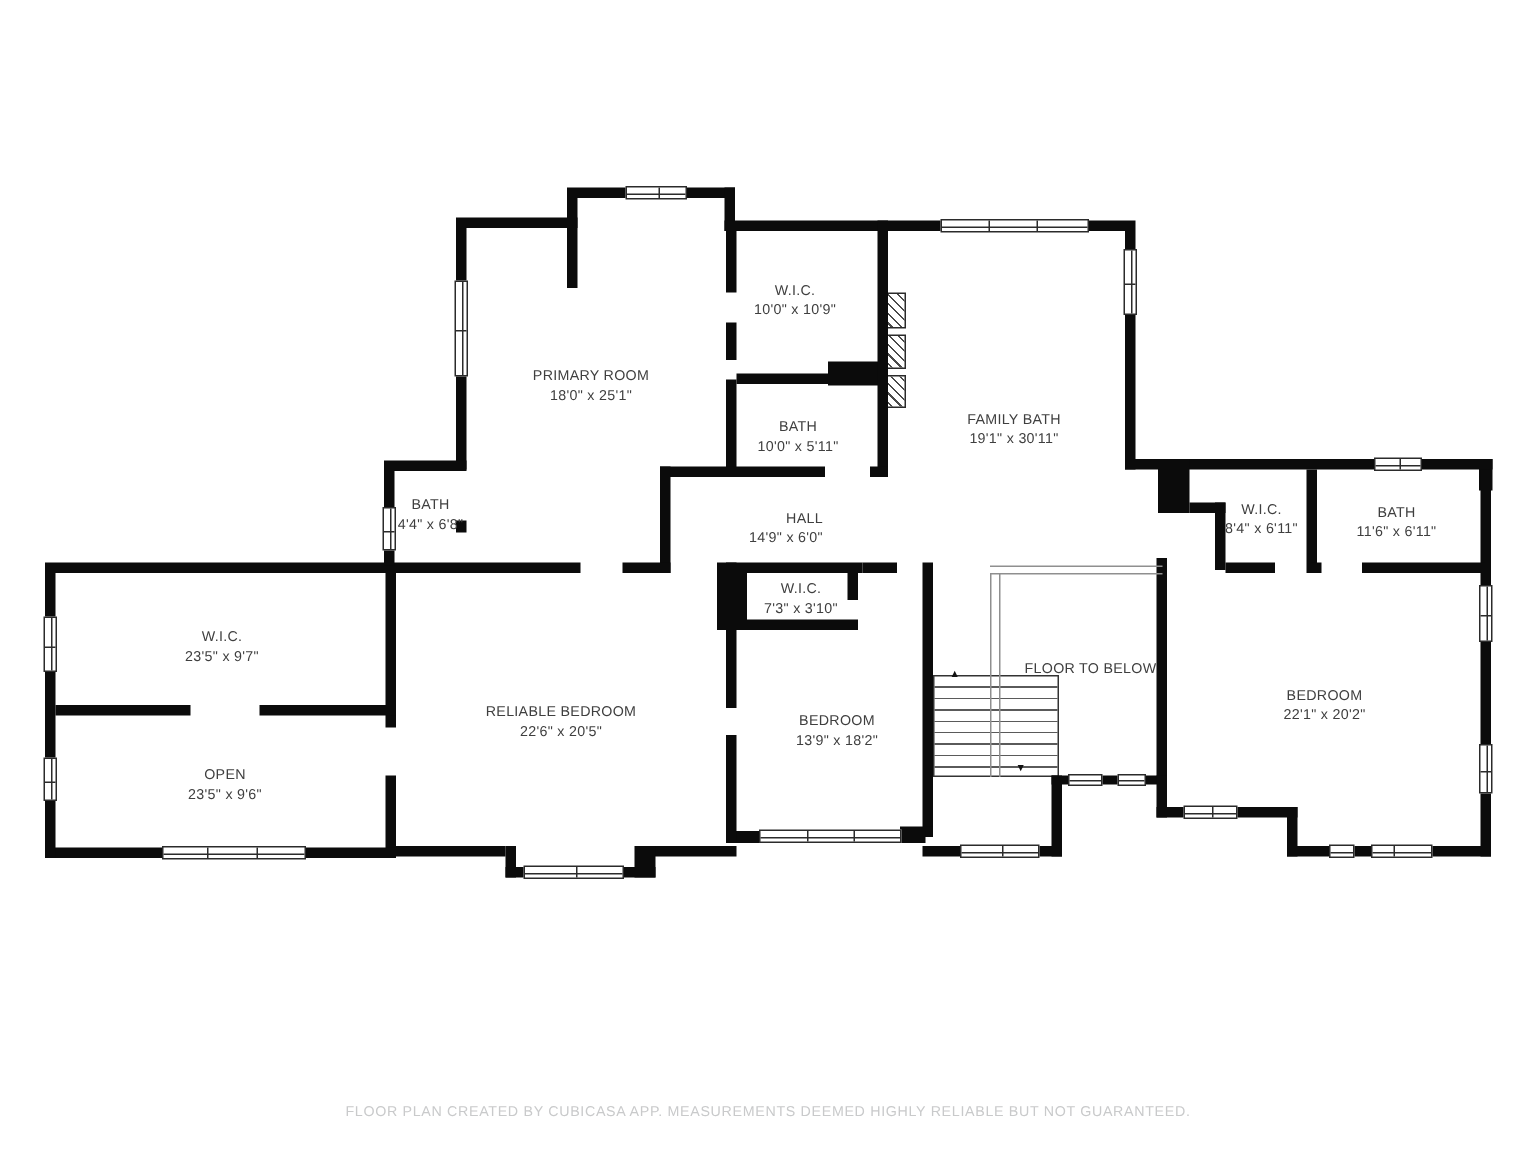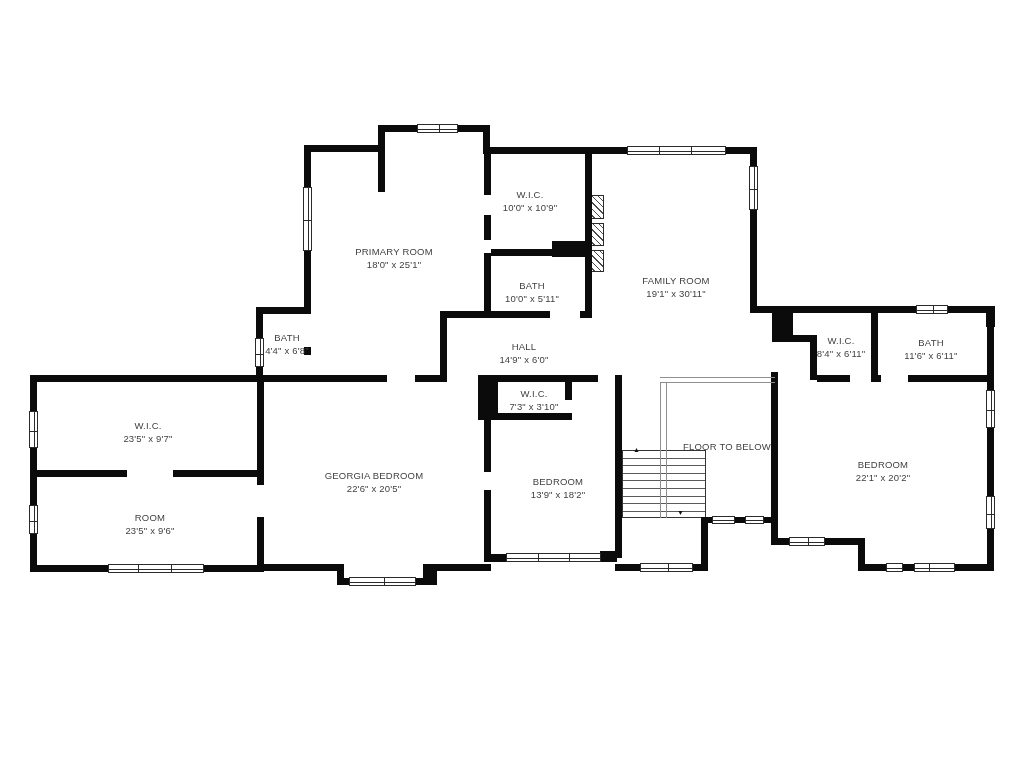--- a/index.html
+++ b/index.html
@@ -239,60 +239,61 @@
       </div>
       <div class="label" style="left: 530px; top: 201px;">
         <div>W.I.C.</div>
         <div>10'0" x 10'9"</div>
       </div>
       <div class="label" style="left: 532px; top: 292px;">
         <div>BATH</div>
         <div>10'0" x 5'11"</div>
       </div>
       <div class="label" style="left: 676px; top: 287px;">
-        <div>FAMILY ROOM</div>
+        <div>FAMILY BATH</div>
         <div>19'1" x 30'11"</div>
       </div>
       <div class="label" style="left: 287px; top: 344px;">
         <div>BATH</div>
         <div>4'4" x 6'8"</div>
       </div>
-      <div class="label" style="left: 524px; top: 353px;">
+      <div class="label" style="left: 524px; top: 353px; text-align: right;">
         <div>HALL</div>
         <div>14'9" x 6'0"</div>
       </div>
       <div class="label" style="left: 841px; top: 347px;">
         <div>W.I.C.</div>
         <div>8'4" x 6'11"</div>
       </div>
       <div class="label" style="left: 931px; top: 349px;">
         <div>BATH</div>
         <div>11'6" x 6'11"</div>
       </div>
       <div class="label" style="left: 148px; top: 432px;">
         <div>W.I.C.</div>
         <div>23'5" x 9'7"</div>
       </div>
       <div class="label" style="left: 150px; top: 524px;">
-        <div>ROOM</div>
+        <div>OPEN</div>
         <div>23'5" x 9'6"</div>
       </div>
       <div class="label" style="left: 374px; top: 482px;">
-        <div>GEORGIA BEDROOM</div>
+        <div>RELIABLE BEDROOM</div>
         <div>22'6" x 20'5"</div>
       </div>
       <div class="label" style="left: 534px; top: 400px;">
         <div>W.I.C.</div>
         <div>7'3" x 3'10"</div>
       </div>
       <div class="label" style="left: 558px; top: 488px;">
         <div>BEDROOM</div>
         <div>13'9" x 18'2"</div>
       </div>
       <div class="label" style="left: 883px; top: 471px;">
         <div>BEDROOM</div>
         <div>22'1" x 20'2"</div>
       </div>
     </div>
 
+  <div class="footer-text">FLOOR PLAN CREATED BY CUBICASA APP. MEASUREMENTS DEEMED HIGHLY RELIABLE BUT NOT GUARANTEED.</div>
 
 
 </div>
 
 </body></html>

